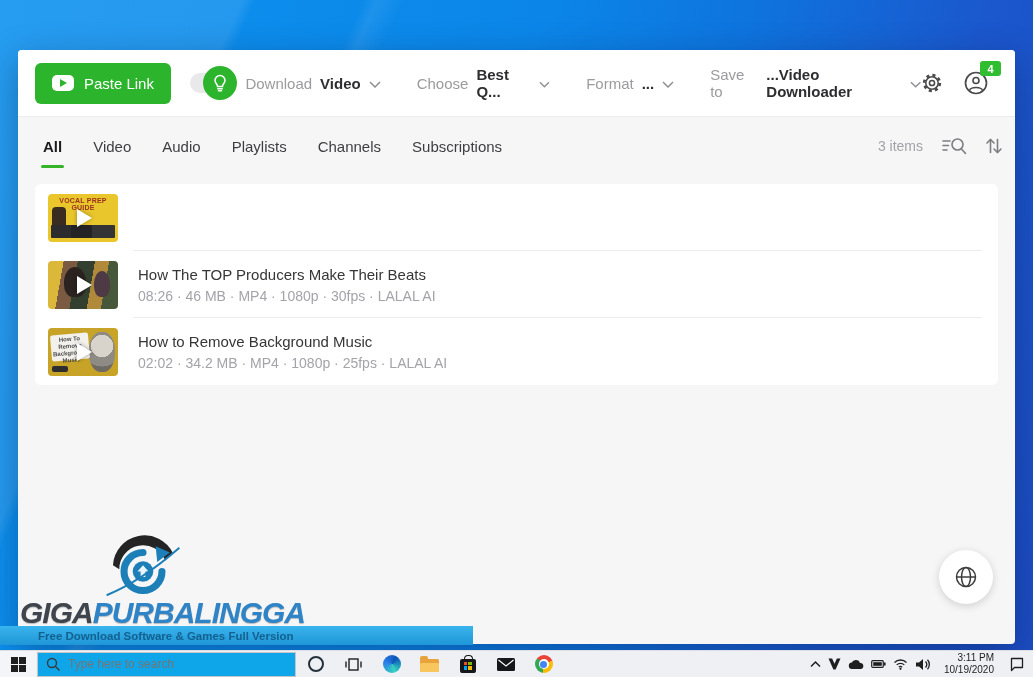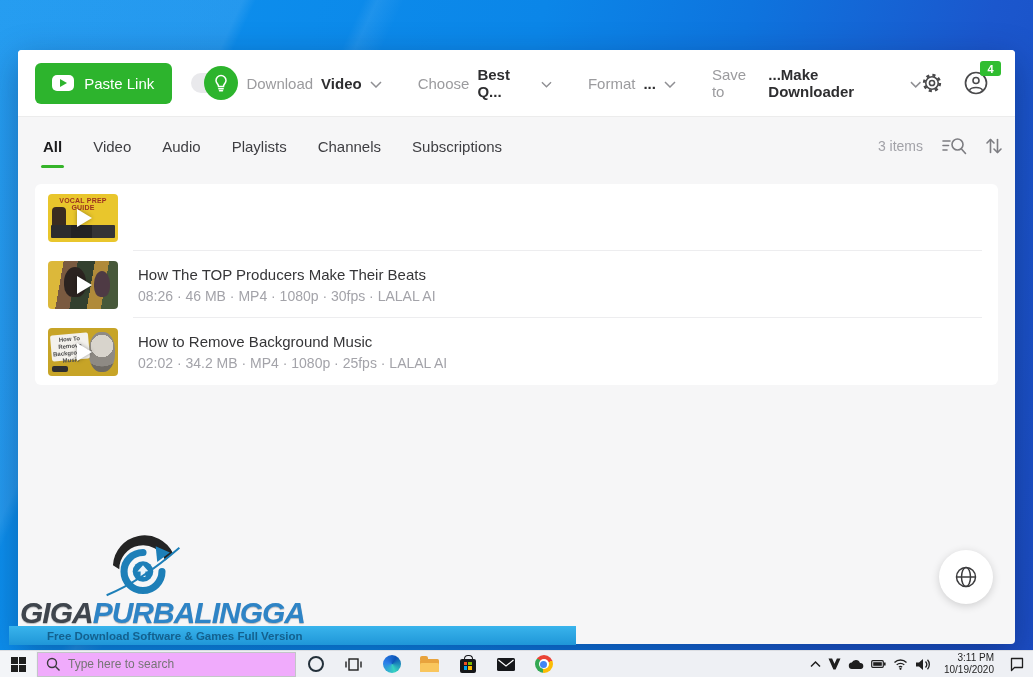--- a/index.html
+++ b/index.html
@@ -76,29 +76,29 @@
   
   .globe-fab { position:absolute; right:22px; bottom:40px; width:54px; height:54px; border-radius:50%;
     background:#fff; box-shadow:0 2px 8px rgba(0,0,0,.16); display:flex; align-items:center; justify-content:center; cursor:pointer; }
   
   .wm { position:absolute; left:0; top:530px; width:480px; height:116px; pointer-events:none; }
   .wm-logo { position:absolute; left:103px; top:2px; }
   .wm-brand { position:absolute; left:20px; top:66px; width:280px; text-align:center;
     font-size:30px; font-weight:800; font-style:italic; letter-spacing:-1px; white-space:nowrap; }
   .wm-brand .b1 { color:#3f454d; text-shadow:0 1px 1px rgba(0,0,0,.25); }
   .wm-brand .b2 { color:#2e84c6; text-shadow:0 1px 1px rgba(0,0,0,.25); }
-  .wm-ribbon { position:absolute; left:9px; top:96px; width:567px; height:19px;
+  .wm-ribbon { position:absolute; left:0; top:96px; width:473px; height:19px;
     background:linear-gradient(#39b4ec,#1f96d8); display:flex; align-items:center; }
   .wm-ribbon span { margin-left:38px; font-size:11.5px; font-weight:700; color:#13618f; }
   
   .taskbar { position:absolute; left:0; bottom:0; width:1033px; height:27px; background:#eef0f4;
     border-top:1px solid #dcdee2; display:flex; align-items:center; }
   .tb-start { width:36px; height:27px; display:flex; align-items:center; justify-content:center; cursor:pointer; background:#f3f5f8; }
   .tb-search { position:relative; width:259px; height:25px; margin-left:1px; }
-  .tb-search input { width:100%; height:100%; border:1px solid #c3c5c9; background:#f0abfc;
+  .tb-search input { width:100%; height:100%; border:1px solid #c3c5c9; background:#0ea5e9;
     font-family:inherit; font-size:12px; color:#333; padding:0 8px 0 30px; outline:none; }
   .tb-search .mag { position:absolute; left:9px; top:5px; }
   .tb-icons { display:flex; align-items:center; gap:19px; margin-left:10px; }
   .tb-ic { width:19px; height:19px; display:flex; align-items:center; justify-content:center; cursor:pointer; }
   .cortana { width:16px; height:16px; border:2px solid #23303a; border-radius:50%; }
   .edge { width:18px; height:18px; border-radius:50%;
     background:conic-gradient(from 160deg, #35d2c0, #2b7de9 35%, #0c55b8 65%, #35d2c0); }
   .folder { position:relative; width:19px; height:13px; background:#e8a33d; border-radius:1.5px; margin-top:2px; }
   .folder::before { content:""; position:absolute; left:0; top:-3px; width:8px; height:4px; background:#e8a33d; border-radius:2px 2px 0 0; }
   .folder::after { content:""; position:absolute; left:0; right:0; bottom:0; height:9px; background:#f9c65d; border-radius:1.5px; }
@@ -165,21 +165,21 @@
       <div class="dd dd-format">
         <span class="lbl">Format</span>
         <span class="val">...</span>
         <svg class="chev" width="12" height="7" viewBox="0 0 12 7">
             <polyline points="1,1 6,6 11,1" fill="none" stroke="#8f8f93" stroke-width="1.5"></polyline>
           </svg>
       </div>
 
       <div class="dd dd-save">
         <span class="lbl">Save to</span>
-        <span class="val">...Make Downloader</span>
+        <span class="val">...Video Downloader</span>
         <svg class="chev" width="12" height="7" viewBox="0 0 12 7">
             <polyline points="1,1 6,6 11,1" fill="none" stroke="#8f8f93" stroke-width="1.5"></polyline>
           </svg>
       </div>
 
       <div class="icon-btn gear-btn">
         <svg width="22" height="22" viewBox="0 0 24 24">
           <circle cx="12" cy="12" r="8.5" fill="none" stroke="#4a4a4c" stroke-width="3" stroke-dasharray="3.35 3.35"></circle>
           <circle cx="12" cy="12" r="6.8" fill="none" stroke="#4a4a4c" stroke-width="1.7"></circle>
           <circle cx="12" cy="12" r="2.8" fill="none" stroke="#4a4a4c" stroke-width="1.7"></circle>

